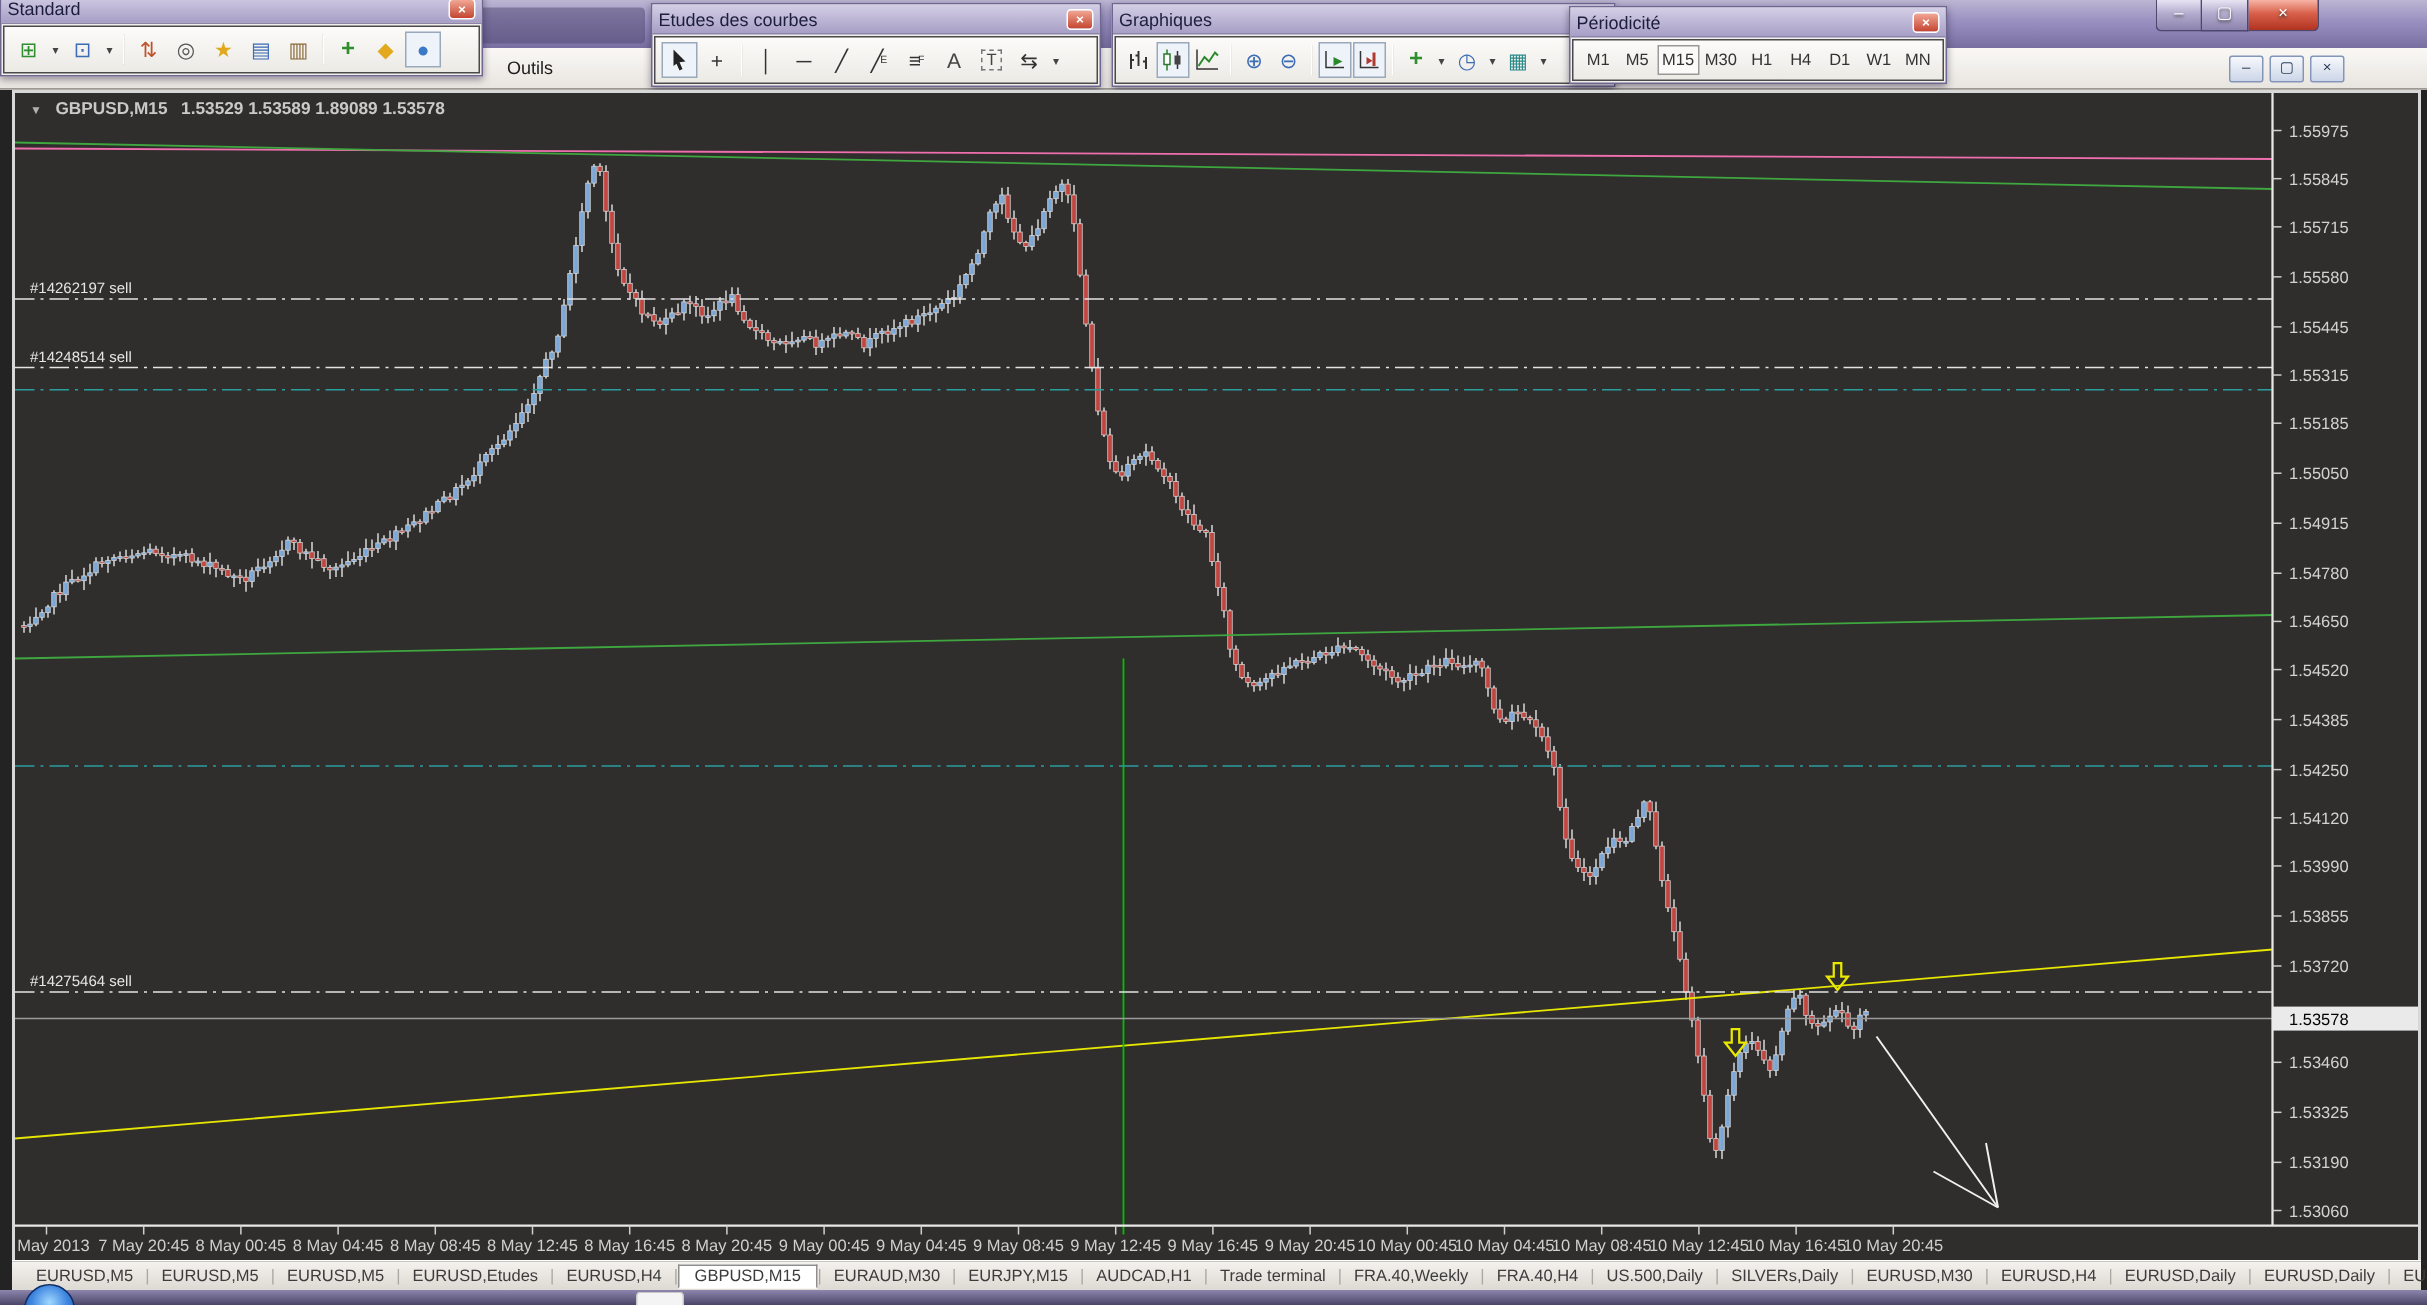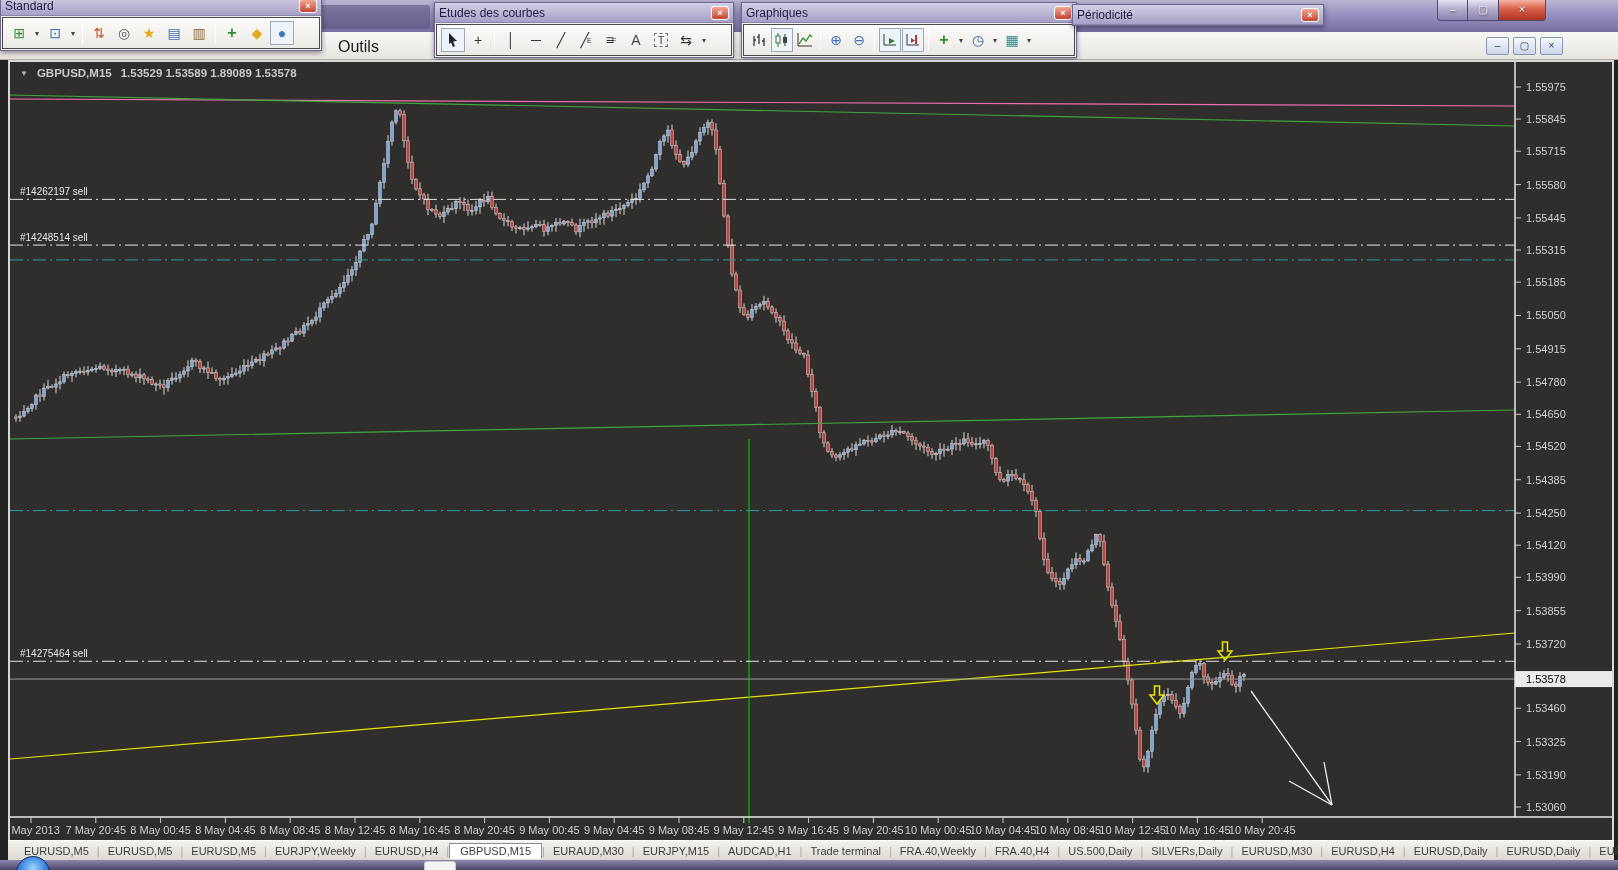--- a/index.html
+++ b/index.html
@@ -18,21 +18,21 @@
     color:#fff; font-size:11px; line-height:19px; text-align:center;
     text-shadow:0 1px 2px #333; }
   .aero.min { width:31px; border-radius:0 0 0 4px; }
   .aero.max { width:31px; border-left:none; }
   .aero.close { width:47px; border-left:none; border-radius:0 0 4px 0;
     background:linear-gradient(180deg,#f6b3a4 0%,#d8604a 45%,#b03321 100%); }
 
   .menubar { position:absolute; left:0; top:32px; width:1618px; height:28px;
     background:linear-gradient(180deg,#faf8f5,#e8e5e0);
     border-bottom:1px solid #b2aea7; }
-  .menu-item { position:absolute; top:6px; font-size:16px; color:#1c1c1c; }
+  .menu-item { position:absolute; top:6px; font-size:12px; color:#1c1c1c; }
   .menu-item.m0 { left:338px; }
   .menu-item.m1 { left:392px;margin-left:41px; }
   .chart-controls { position:absolute; left:1486px; top:5px; display:flex; gap:4px; }
   .cbtn { width:23px; height:18px; border:1px solid #8396ba; border-radius:2px;
     background:linear-gradient(180deg,#f6f8fc,#ccd6e8); color:#2c3e57;
     font-size:10px; line-height:16px; text-align:center; }
 
   
   .toolwin { position:absolute; border:1px solid #6e6790; box-shadow:0 2px 5px rgba(20,10,40,.45);
     background:#f1efec; }
@@ -53,21 +53,21 @@
   .icon .boxT { border:1px dashed #777; padding:0 3px; font-size:11px; }
   .ddv { width:10px; font-size:8px; color:#444; text-align:center; flex:none; }
   .tsep { width:1px; height:20px; background:#b5b1a8; border-right:1px solid #fff;
     margin:0 3px; flex:none; }
   .pbtn { min-width:25px; height:20px; display:flex; align-items:center; justify-content:center;
     font-size:11px; color:#333; padding:0 3px; border:1px solid transparent; }
   .pbtn.sel { border:1px solid #999; background:#fbfaf8; }
   .tb-standard { left:0; top:-5px; width:322px; }
   .tb-studies  { left:434px; top:2px; width:300px; }
   .tb-graph    { left:741px; top:2px; width:336px; }
-  .tb-period   { left:1072px; top:4px; width:252px; }
+  .tb-period   { left:1046px; top:4px; width:252px; }
 
   
   .chartwin { position:absolute; left:8px; top:60px; width:1606px; height:780px;
     border:2px solid #d8d8d8; border-bottom:none; background:#302e2d; }
   .chartwin svg { display:block; }
   .symbol-label { position:absolute; left:10px; top:5px; display:flex; align-items:center;
     gap:9px; font-size:11.5px; font-weight:600; color:#c9c9c9; }
   .symbol-label .tri { font-size:8px; color:#b0b0b0; }
 
   
@@ -212,20 +212,31 @@
         <span class="ddv">▾</span>
         <span class="icon" style="color: rgb(46, 139, 139);">▦</span>
         <span class="ddv">▾</span>
       </div>
   </div>
 
   <div class="toolwin tb-period">
     <div class="tbar">
         <span class="ttl">Périodicité</span>
       <span class="xbtn">×</span>
+      </div>
+    <div class="tbody" id="tb-period-body">
+        <span class="pbtn">M1</span>
+        <span class="pbtn">M5</span>
+        <span class="pbtn sel">M15</span>
+        <span class="pbtn">M30</span>
+        <span class="pbtn">H1</span>
+        <span class="pbtn">H4</span>
+        <span class="pbtn">D1</span>
+        <span class="pbtn">W1</span>
+        <span class="pbtn">MN</span>
       </div>
   </div>
 
   <div class="chartwin">
     <svg id="chartsvg" width="1602" height="778">
         <rect x="0" y="0" width="1602" height="778" fill="#302e2d"></rect>
         <line x1="6" y1="352.20441126823425" x2="6" y2="359.8360883258283" stroke="#d8d8d8" stroke-width="1"></line>
         <rect x="4.5" y="355" width="3" height="1.2" fill="#c2443e" stroke="#d8d8d8" stroke-width="0.5"></rect>
         <line x1="10" y1="349.0432850214151" x2="10" y2="359.757553961128" stroke="#d8d8d8" stroke-width="1"></line>
         <rect x="8.5" y="354.07639754735504" width="3" height="1.5059387852939494" fill="#7ba7d7" stroke="#d8d8d8" stroke-width="0.5"></rect>
@@ -956,21 +967,21 @@
     </div>
   </div>
 
   <div class="tabbar" id="tabbar">
       <span class="tab">EURUSD,M5</span>
       <span class="tabsep">|</span>
       <span class="tab">EURUSD,M5</span>
       <span class="tabsep">|</span>
       <span class="tab">EURUSD,M5</span>
       <span class="tabsep">|</span>
-      <span class="tab">EURJPY,Weekly</span>
+      <span class="tab">EURUSD,Etudes</span>
       <span class="tabsep">|</span>
       <span class="tab">EURUSD,H4</span>
       <span class="tabsep">|</span>
       <span class="tab active">GBPUSD,M15</span>
       <span class="tabsep">|</span>
       <span class="tab">EURAUD,M30</span>
       <span class="tabsep">|</span>
       <span class="tab">EURJPY,M15</span>
       <span class="tabsep">|</span>
       <span class="tab">AUDCAD,H1</span>

